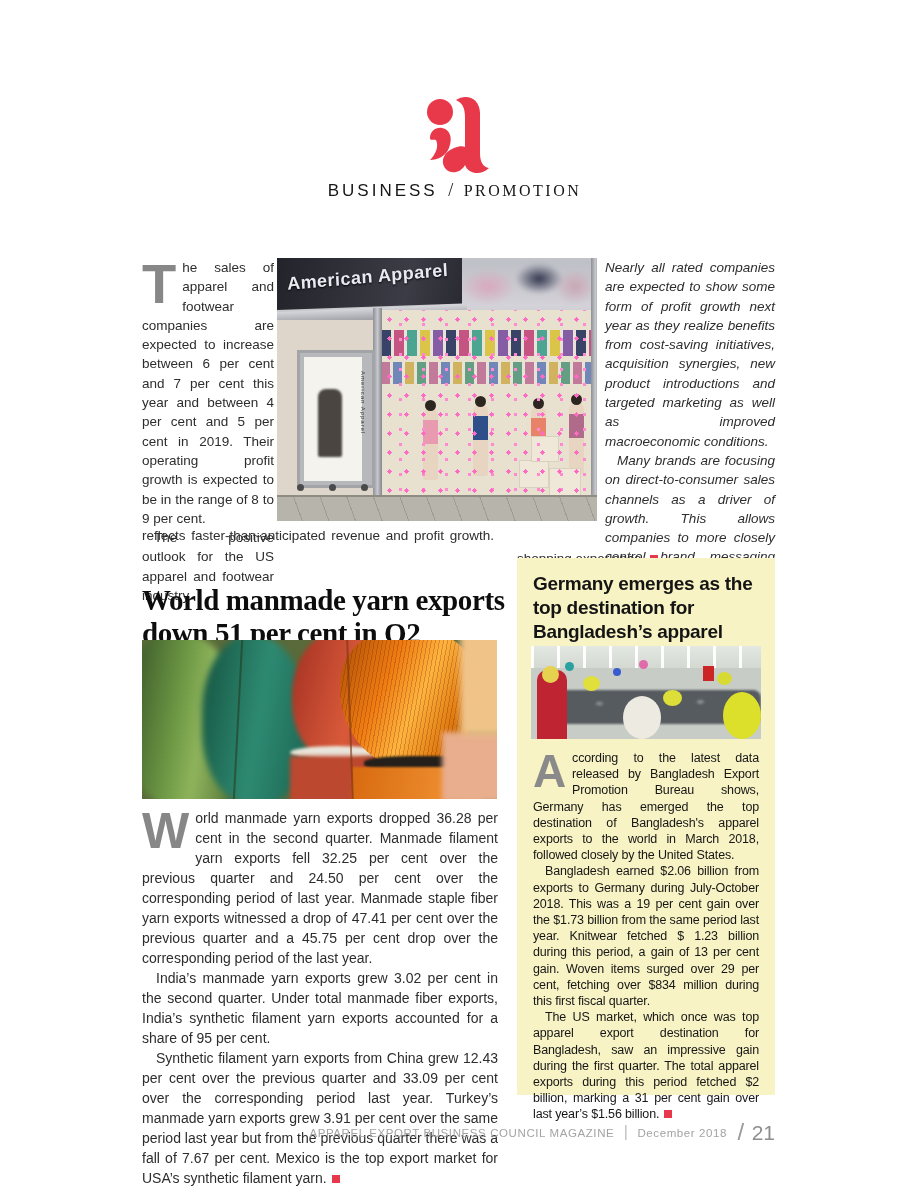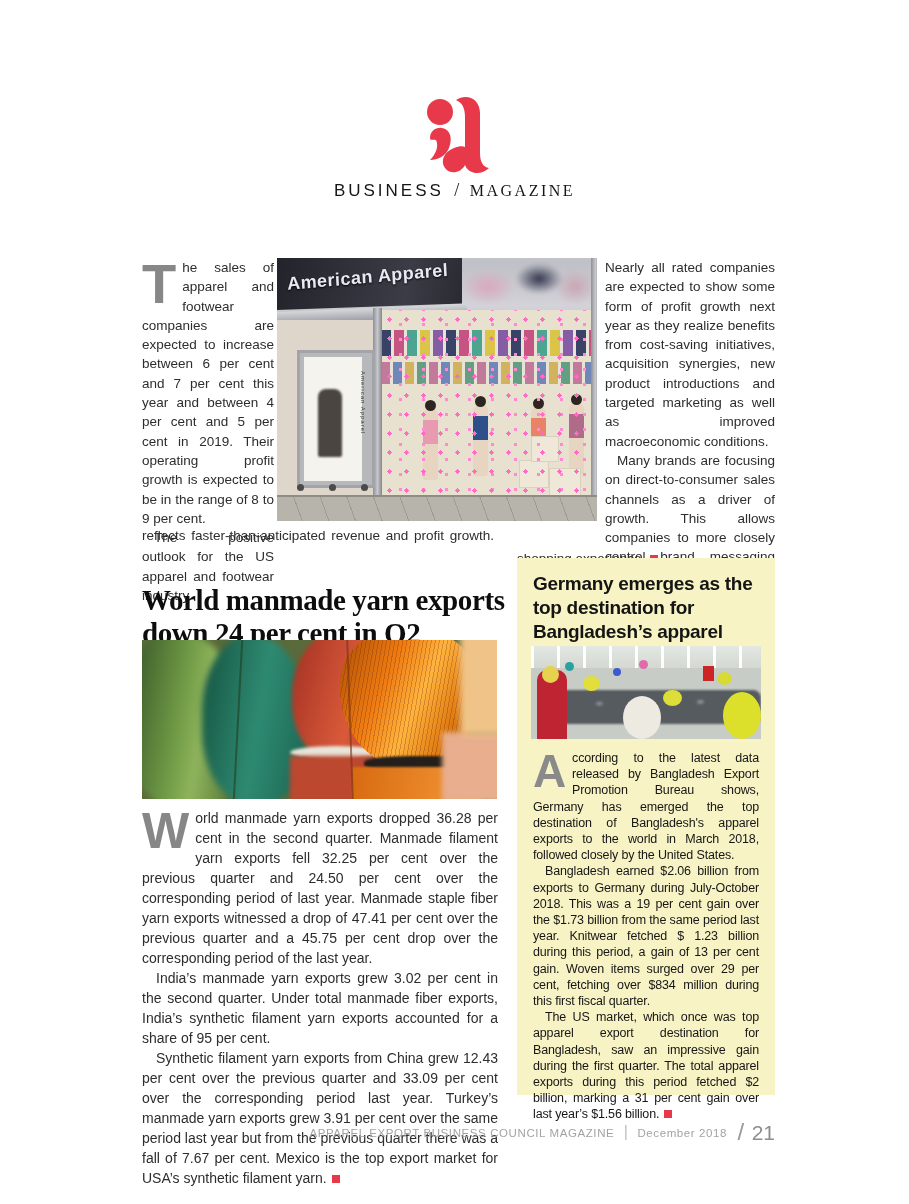--- a/index.html
+++ b/index.html
@@ -15,21 +15,21 @@
   .section-label .secondary{font-family:"Liberation Serif",serif;font-size:16px;letter-spacing:2.5px;color:#161616;}
 
   
   .headline1{left:142px;top:222px;width:640px;font-family:"Liberation Serif",serif;
              font-weight:bold;font-size:26px;letter-spacing:-0.4px;color:#0d0d0d;}
   .headline2{left:142px;top:560px;width:380px;font-family:"Liberation Serif",serif;
              font-weight:bold;font-size:29px;line-height:33px;letter-spacing:-0.4px;color:#0d0d0d;}
 
   
   .colL{left:142px;top:258px;width:132px;font-size:13.5px;line-height:19.3px;text-align:justify;}
-  .colR{left:605px;top:258px;width:170px;font-size:13.5px;line-height:19.3px;text-align:justify;}
+  .colR{left:605px;top:258px;width:170px;font-size:13.5px;line-height:19.3px;text-align:justify;font-style:italic;}
   .bottom-left{left:142px;top:528px;width:352px;font-size:13.5px;text-align:justify;text-align-last:justify;}
   .bottom-right{left:517px;top:528px;width:258px;font-size:13.5px;margin-top:23px;}
   .p-indent{text-indent:12px;margin:0;}
   .p0{margin:0;}
   .dropcap{float:left;font-weight:bold;color:#878787;line-height:0.82;margin:3px 6px 0 0;}
   .dc-t{font-size:56px;}
   .dc-w{font-size:50px;}
   .dc-a{font-size:46px;color:#8a8a8a;}
   .endmark{display:inline-block;width:8px;height:8px;background:#e8394b;margin-left:5px;vertical-align:baseline;}
 
@@ -131,21 +131,21 @@
     <svg width="70" height="82" viewBox="0 0 70 82">
       <circle cx="20" cy="16" r="13" fill="#e8394b"></circle>
       <path d="M10 42 C10 35 16 31 22 32 C30 33 33 42 29 52 C26 60 18 64 10 64 C16 58 19 50 16 44 C13 43 10 45 10 42 Z" fill="#e8394b"></path>
       <path d="M36 4 C46 -3 60 2 60 17 L60 57 C60 66 63 71 69 72 C61 80 48 78 45 69 C41 77 30 79 25 72 C20 65 24 56 34 52 C39 50 43 50 45 51 L45 22 C45 11 42 7 36 4 Z" fill="#e8394b"></path>
     </svg>
   </div>
 
   <div class="abs section-label">
     <span class="primary">BUSINESS</span>
     <span class="sep">/</span>
-    <span class="secondary">MAGAZINE</span>
+    <span class="secondary">PROMOTION</span>
   </div>
 
 
   <div class="abs colL">
     <p class="p0"><span class="dropcap dc-t">T</span><span>he sales of apparel and footwear companies are expected to increase between 6 per cent and 7 per cent this year and between 4 per cent and 5 per cent in 2019. Their operating profit growth is expected to be in the range of 8 to 9 per cent.</span></p>
     <p class="p-indent">The positive outlook for the US apparel and footwear industry</p>
   </div>
 
   <div class="abs store-img">
     <div class="store-topright"></div>
@@ -195,21 +195,21 @@
     <p class="p-indent">Many brands are focusing on direct-to-consumer sales channels as a driver of growth. This allows companies to more closely control brand messaging and the overall</p>
   </div>
 
   <div class="abs bottom-left">reflects faster-than-anticipated revenue and profit growth.</div>
   <div class="abs bottom-right">
     <span>shopping experience.</span><span class="endmark"></span>
   </div>
 
   <h2 class="abs headline2">
     <span>World manmade yarn exports</span><br>
-    <span>down 24 per cent in Q2</span>
+    <span>down 51 per cent in Q2</span>
   </h2>
 
   <div class="abs yarn-img">
     <div class="y-green"></div>
     <div class="y-teal"></div>
     <div class="y-red"></div>
     <div class="y-whitering"></div>
     <div class="y-red2"></div>
     <div class="y-orange">
         <div class="tex"></div>

